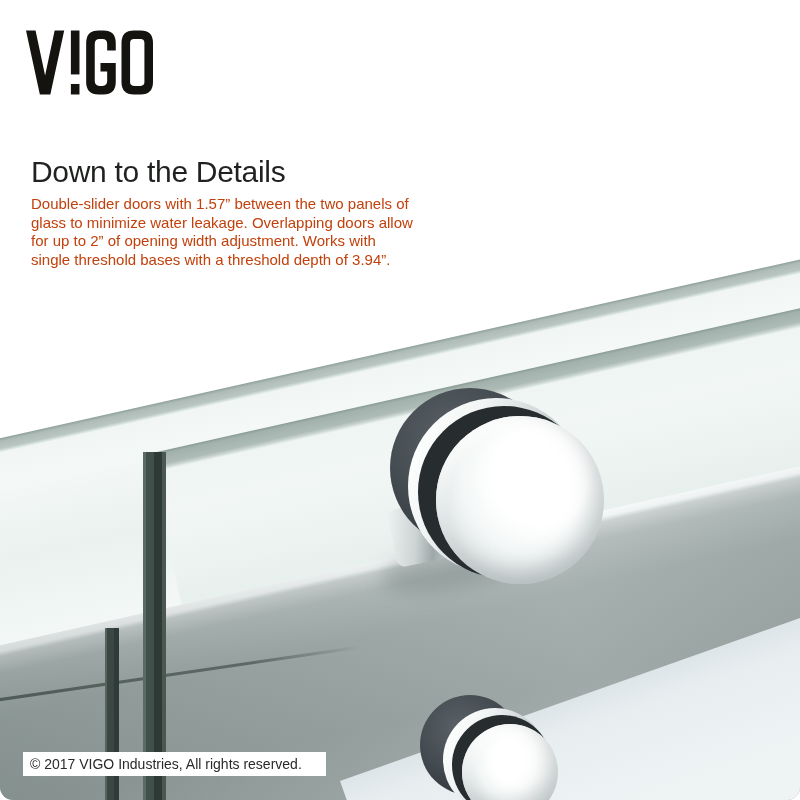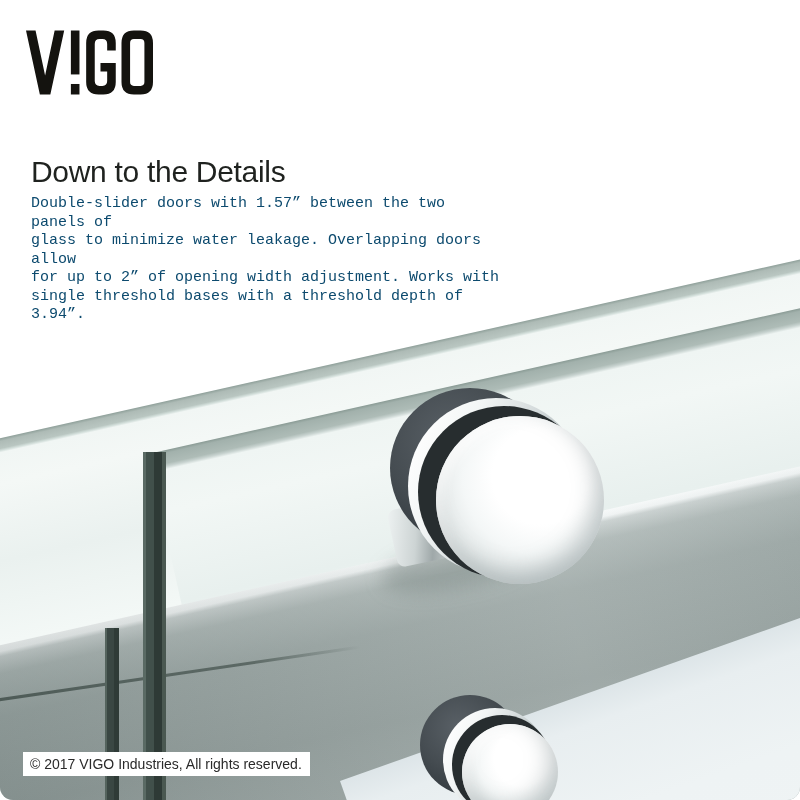--- a/index.html
+++ b/index.html
@@ -12,21 +12,21 @@
   .logo{position:absolute;left:26px;top:29px;width:127px;height:67px;}
   .logo svg{display:block;width:100%;height:100%;}
   
   .copy{position:absolute;left:31px;top:156px;width:470px;color:#1f221f;}
   .copy h1{
     margin:0 0 7px 0;font-size:30px;line-height:32px;font-weight:500;
     letter-spacing:-0.3px;color:#1f221f;
   }
   .copy p{
     margin:0;font-size:15px;line-height:18.5px;font-weight:400;
-    white-space:pre-line;color:#0c4a6e;font-family:Liberation Mono, monospace;
+    white-space:pre-line;color:#c2410c;
   }
   
   .shape{position:absolute;transform-origin:0 0;}
   .glass-rear{
     left:-200px;top:483px;width:1500px;height:950px;transform:rotate(-12.6deg);
     background:linear-gradient(180deg,
       #8fa09a 0px,#aebbb6 3px,#b9c6c1 10px,#d2deda 12px,
       #f1f6f4 14px,#f4f8f6 45px,#eaf1ef 120px,#f3f8f6 200px,#e7efed 290px,#edf3f1 100%);
   }
   .glass-front{
@@ -77,21 +77,21 @@
     transform:rotate(-12deg);
     background:linear-gradient(105deg,#eef2f2,#cdd4d4 45%,#9fa8a9 72%,#c2c9c9);
   }
   .roller-shadow{
     position:absolute;left:380px;top:540px;width:160px;height:48px;border-radius:50%;
     transform:rotate(-12deg);background:rgba(88,104,99,.28);filter:blur(9px);
   }
   
   .copyright{
     position:absolute;left:23px;top:752px;background:#ffffff;color:#2a2a2a;
-    font-size:14px;line-height:16px;padding:4px 8px 4px 7px;white-space:nowrap;
+    font-size:14px;line-height:16px;padding:4px 24px 4px 7px;white-space:nowrap;
   }
 </style>
 </head>
 <body>
 
 <div class="stage">
 
   <div class="shape glass-rear"></div>
   <div class="shape glass-front"></div>
   <div class="shape rail"></div>

